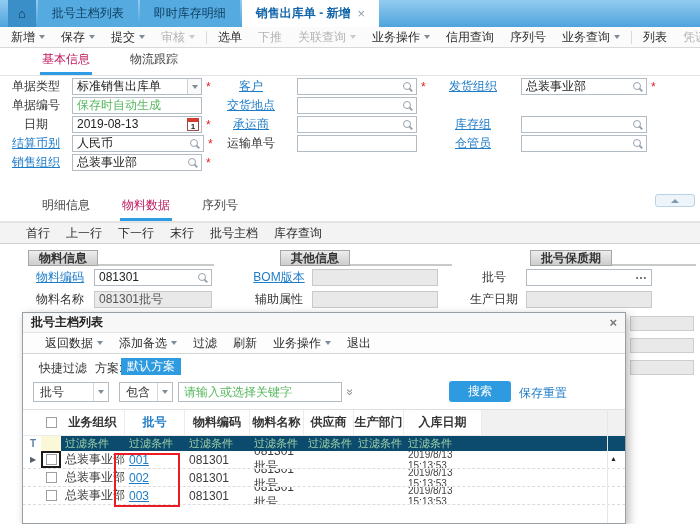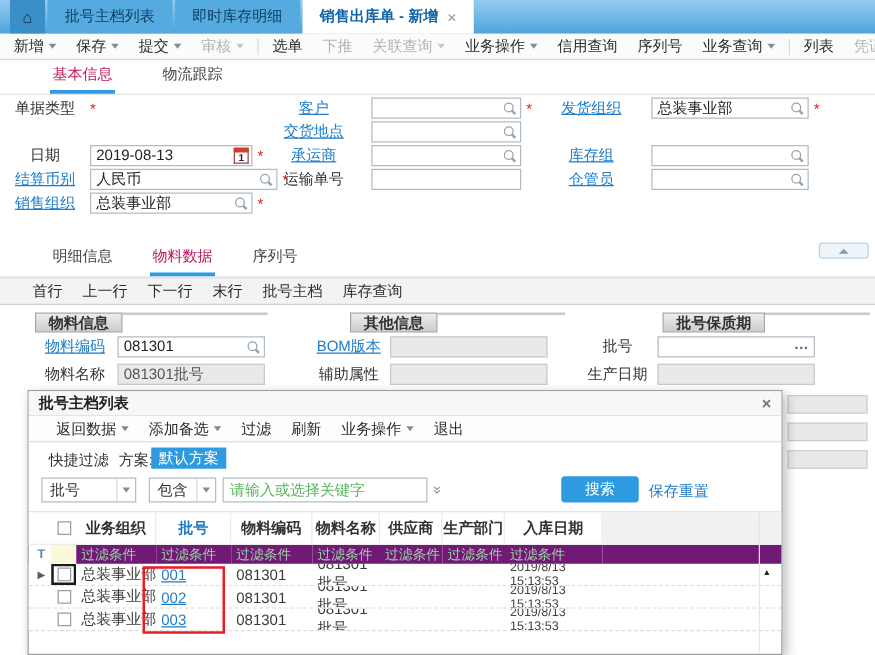--- a/index.html
+++ b/index.html
@@ -49,21 +49,21 @@
            border-top:4px solid #d43c30;font-size:8px;font-weight:bold;line-height:9px;text-align:center;color:#222}
   .ellip{position:absolute;right:3px;top:-2px;color:#666;font-weight:bold;letter-spacing:1px}
 
   
   #detail-toolbar{position:absolute;left:0;top:222px;right:0;height:22px;background:#f3f3f3;
                   border-top:1px solid #e2e2e2;border-bottom:1px solid #cfcfcf;
                   display:flex;align-items:center;padding-left:18px}
   #collapse-btn{position:absolute;left:655px;top:194px;width:40px;height:13px;background:#edf5fb;
                 border:1px solid #b9d2e6;border-radius:3px;display:flex;align-items:center;justify-content:center;cursor:pointer}
   .up-tri{width:0;height:0;border-left:4px solid transparent;border-right:4px solid transparent;border-bottom:4px solid #7e9bb4}
-  .sect{position:absolute;display:flex;align-items:flex-start}
+  .sect{position:absolute;display:flex;align-items:flex-end}
   .badge{height:16px;line-height:14px;padding:0 10px;background:linear-gradient(#ededed,#cdcdcd);
          border:1px solid #a5a5a5;font-weight:bold;color:#333;white-space:nowrap}
   .sline{flex:1;border-bottom:2px solid #c9c9c9;height:1px}
   .stub{position:absolute;left:630px;width:64px;height:15px;background:#e9e9e9;border:1px solid #cdcdcd}
 
   
   #dialog{position:absolute;left:22px;top:312px;width:604px;height:212px;background:#fff;
           border:1px solid #98a0a6;box-shadow:3px 3px 9px rgba(0,0,0,.28)}
   .dlg-title{height:20px;background:#f7f7f7;border-bottom:1px solid #e3e3e3;display:flex;
              align-items:center;padding:0 8px;font-weight:bold;color:#222}
@@ -89,21 +89,21 @@
   .tr-row{height:18px;border-bottom:1px dashed #dcdcdc;background:#fff}
   .c{flex:none;height:100%;display:flex;align-items:center;overflow:hidden}
   .ci{width:16px;justify-content:center}
   .ccb{width:20px;justify-content:center}
   .c1{width:64px}.c2{width:60px}.c3{width:65px}.c4{width:54px}.c5{width:50px}.c6{width:50px}.c7{width:78px}
   .cf{flex:1}
   .th-row .c{border-right:1px solid #ececec;justify-content:center;font-weight:bold;color:#333}
   .th-row .ci,.th-row .ccb{border-right:none}
   .th-row .cf{background:#f1f1f1;border-right:none}
   .th-blue{color:#1e7cc8 !important}
-  .tf-row .c{background:#701a75;color:#9ed2a6;font-size:11px;justify-content:flex-start;padding-left:4px}
+  .tf-row .c{background:#0c4a6e;color:#9ed2a6;font-size:11px;justify-content:flex-start;padding-left:4px}
   .tf-row .ci{background:#fff;color:#5b7fa6;font-weight:bold;font-size:10px;justify-content:center;padding-left:0}
   .tf-row .ccb{background:#fbf8da;padding-left:0}
   .td{padding-left:4px;color:#3a3a3a}
   .td.link{color:#1e7cc8;text-decoration:underline}
   .td.date{font-size:10px;color:#444}
   .cb{width:11px;height:11px;border:1px solid #9aa0a6;background:#fff;flex:none}
   .focus-cell{box-shadow:inset 0 0 0 2px #1a1a1a}
   .rowarr{font-size:8px;color:#55606b}
   .vline{position:absolute;left:584px;top:96px;bottom:0;width:1px;background:#e6e6e6}
   .scrollup{position:absolute;left:587px;top:142px;font-size:7px;color:#222;cursor:pointer}
@@ -182,33 +182,45 @@
 
   </div>
 
   <div class="tabsrow" style="top:52px">
     <span class="ftab active">基本信息</span>
     <span class="ftab">物流跟踪</span>
   </div>
 
   <div class="frow" style="left:4px;top:78px">
     <span class="lbl" style="width:64px">单据类型</span>
-    <span class="req">*</span>
+    <span class="box" style="width:130px;padding-right:16px">
+      <span>标准销售出库单</span>
+      <span class="ddbtn">
+          <i class="tri"></i>
+        </span>
+    </span>
+    <span class="req">*</span>
+  </div>
+  <div class="frow" style="left:4px;top:97px">
+    <span class="lbl" style="width:64px">单据编号</span>
+    <span class="box" style="width:130px">
+      <span class="green">保存时自动生成</span>
+    </span>
   </div>
   <div class="frow" style="left:4px;top:116px">
     <span class="lbl" style="width:64px">日期</span>
     <span class="box" style="width:130px;padding-right:12px">
       <span>2019-08-13</span>
       <span class="calicon">1</span>
     </span>
     <span class="req">*</span>
   </div>
   <div class="frow" style="left:4px;top:135px">
     <span class="lbl link" style="width:64px">结算币别</span>
-    <span class="box" style="width:150px;">
+    <span class="box" style="width:132px;">
       <span>人民币</span>
       <i class="sicon"></i>
     </span>
     <span class="req">*</span>
   </div>
   <div class="frow" style="left:4px;top:154px">
     <span class="lbl link" style="width:64px">销售组织</span>
     <span class="box" style="width:130px;padding-right:16px">
       <span>总装事业部</span>
       <i class="sicon"></i>

